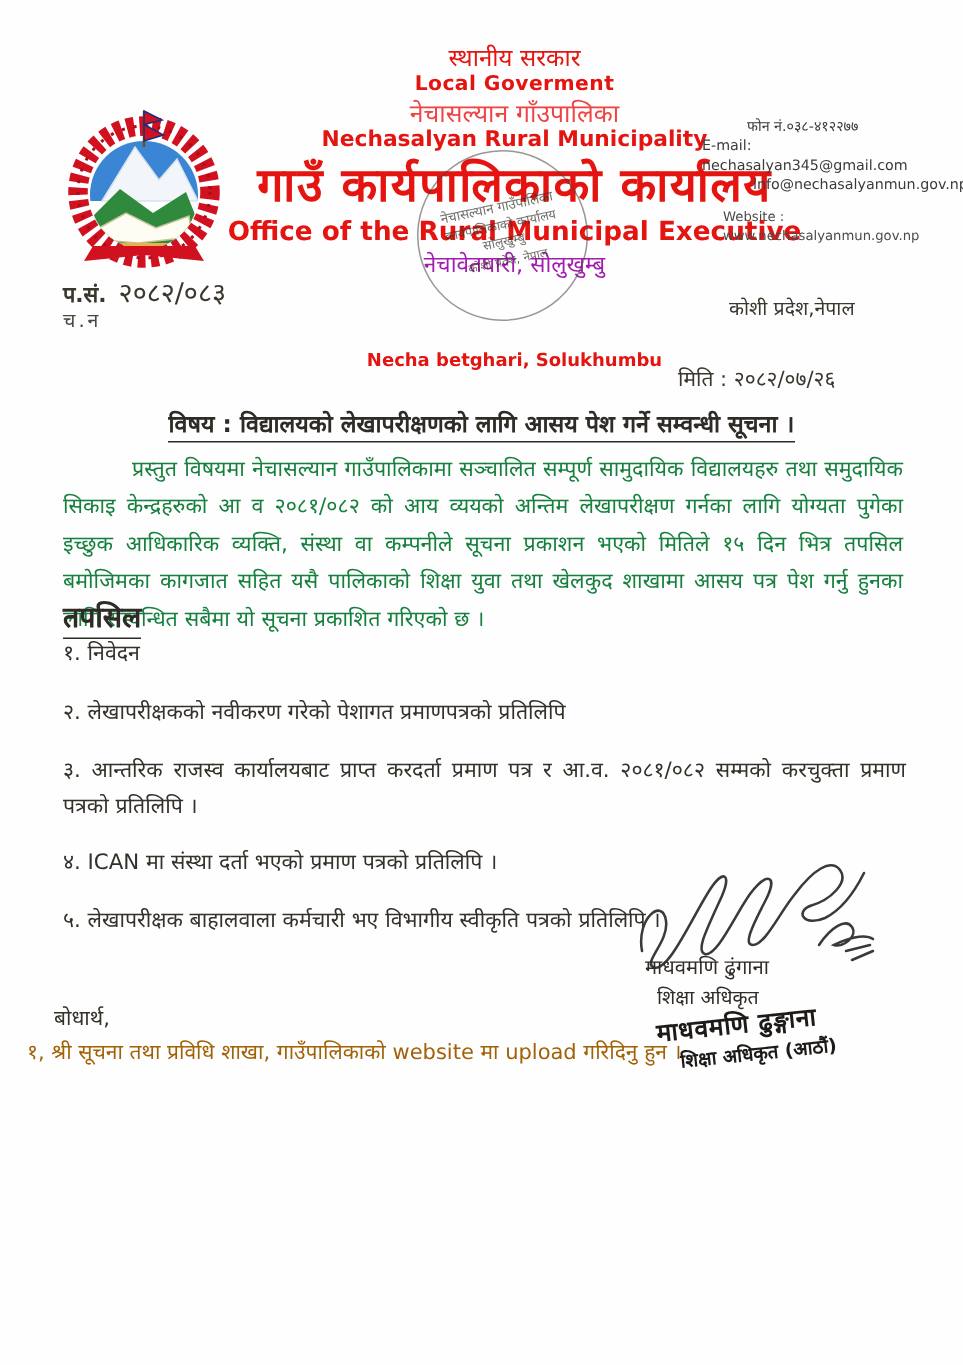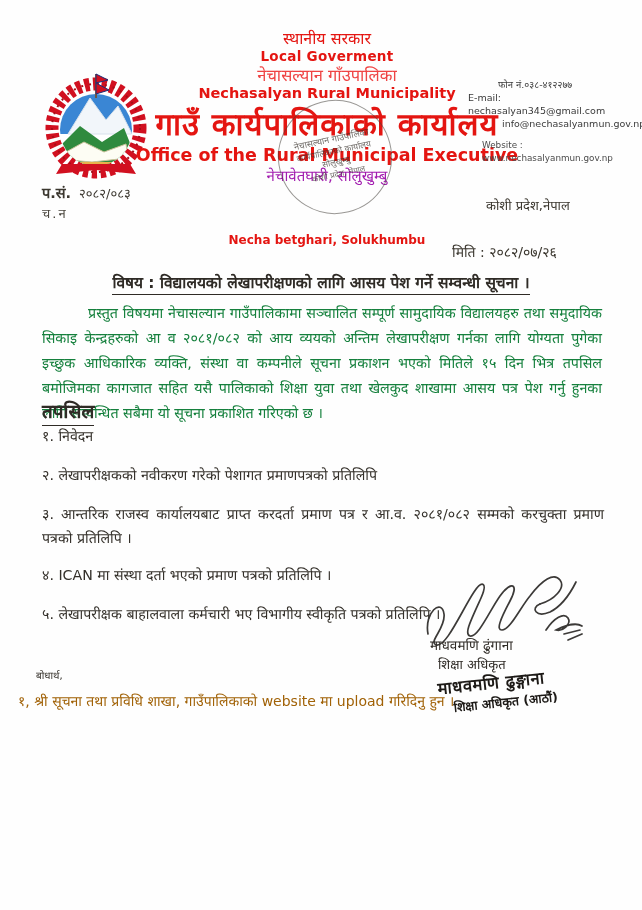--- a/index.html
+++ b/index.html
@@ -8,21 +8,21 @@
     width:642px;height:910px;
     margin:0 auto;
     background:#fefefe;
     font-family:"DejaVu Sans",sans-serif;
     color:#332f2b;
     overflow:hidden;
   }
   
   .emblem{position:absolute;left:32px;top:68px;width:132px;height:112px;}
   .head-center{
-    position:absolute;left:112px;top:30px;width:430px;
+    position:absolute;left:128px;top:30px;width:430px;
     text-align:center;line-height:1.18;
   }
   .h-np-sm{font-size:16px;color:#e41511;}
   .h-en-sm{font-size:13.5px;font-weight:bold;color:#e41511;letter-spacing:.3px;}
   .h-np-md{font-size:16.5px;color:#ef4444;margin-top:1px;}
   .h-en-md{font-size:14.5px;font-weight:bold;color:#e41511;}
   .h-np-big{font-size:31px;font-weight:bold;color:#e41511;margin-top:4px;letter-spacing:1px;}
   .h-en-big{font-size:17.5px;font-weight:bold;color:#e41511;margin-top:2px;}
   .h-np-place{font-size:15px;color:#a21caf;margin-top:2px;}
   .h-en-place{font-size:12px;font-weight:bold;color:#e41511;margin-top:48px;}
@@ -41,21 +41,21 @@
     transform:rotate(-14deg);
     display:flex;flex-direction:column;justify-content:center;align-items:center;
     color:rgba(55,50,45,.72);
     font-size:9px;line-height:11.5px;text-align:center;
   }
   .seal .inner{transform:rotate(2deg);}
   .seal .s2{font-size:8.5px;}
   .seal .s3{font-size:8px;}
   
   .refno{position:absolute;left:42px;top:182px;font-size:14.5px;font-weight:bold;color:#3b372f;}
-  .refno .val{font-weight:normal;font-size:13px;margin-left:8px;}
+  .refno .val{font-weight:normal;font-size:18px;margin-left:8px;}
   .chalani{position:absolute;left:42px;top:204px;font-size:13px;color:#4a463e;letter-spacing:2px;}
   .province{position:absolute;left:486px;top:196px;font-size:13px;color:#3b372f;}
   .dateline{position:absolute;left:452px;top:242px;font-size:14px;color:#3b372f;}
   
   .subject{
     position:absolute;left:0;top:271px;width:100%;
     text-align:center;font-size:15.5px;font-weight:bold;color:#2f2b26;
   }
   .subject span{border-bottom:1.5px solid #2f2b26;padding-bottom:2px;}
   
@@ -79,21 +79,21 @@
   .sig-draw{position:absolute;left:418px;top:568px;width:190px;height:85px;}
   .typed-name{position:absolute;left:430px;top:636px;font-size:13.5px;color:#2f2b26;line-height:19px;}
   .typed-title{position:absolute;left:438px;top:655px;font-size:13px;color:#2f2b26;}
   .stamp-name{
     position:absolute;left:438px;top:666px;width:200px;
     transform:rotate(-6deg);color:#1d1a17;
   }
   .stamp-name .nm{font-size:16.5px;font-weight:bold;letter-spacing:.5px;}
   .stamp-name .tl{font-size:12.5px;font-weight:bold;padding-left:14px;margin-top:1px;}
   
-  .cc-h{position:absolute;left:36px;top:668px;font-size:10px;color:#34302a;}
+  .cc-h{position:absolute;left:36px;top:668px;font-size:14px;color:#34302a;}
   .cc-line{position:absolute;left:18px;top:691px;font-size:14px;color:#a16207;}
 </style>
 </head>
 <body>
 
 <div class="page">
 
   <div class="emblem">
     <svg width="132" height="112" viewBox="0 0 132 112">
       <defs>

